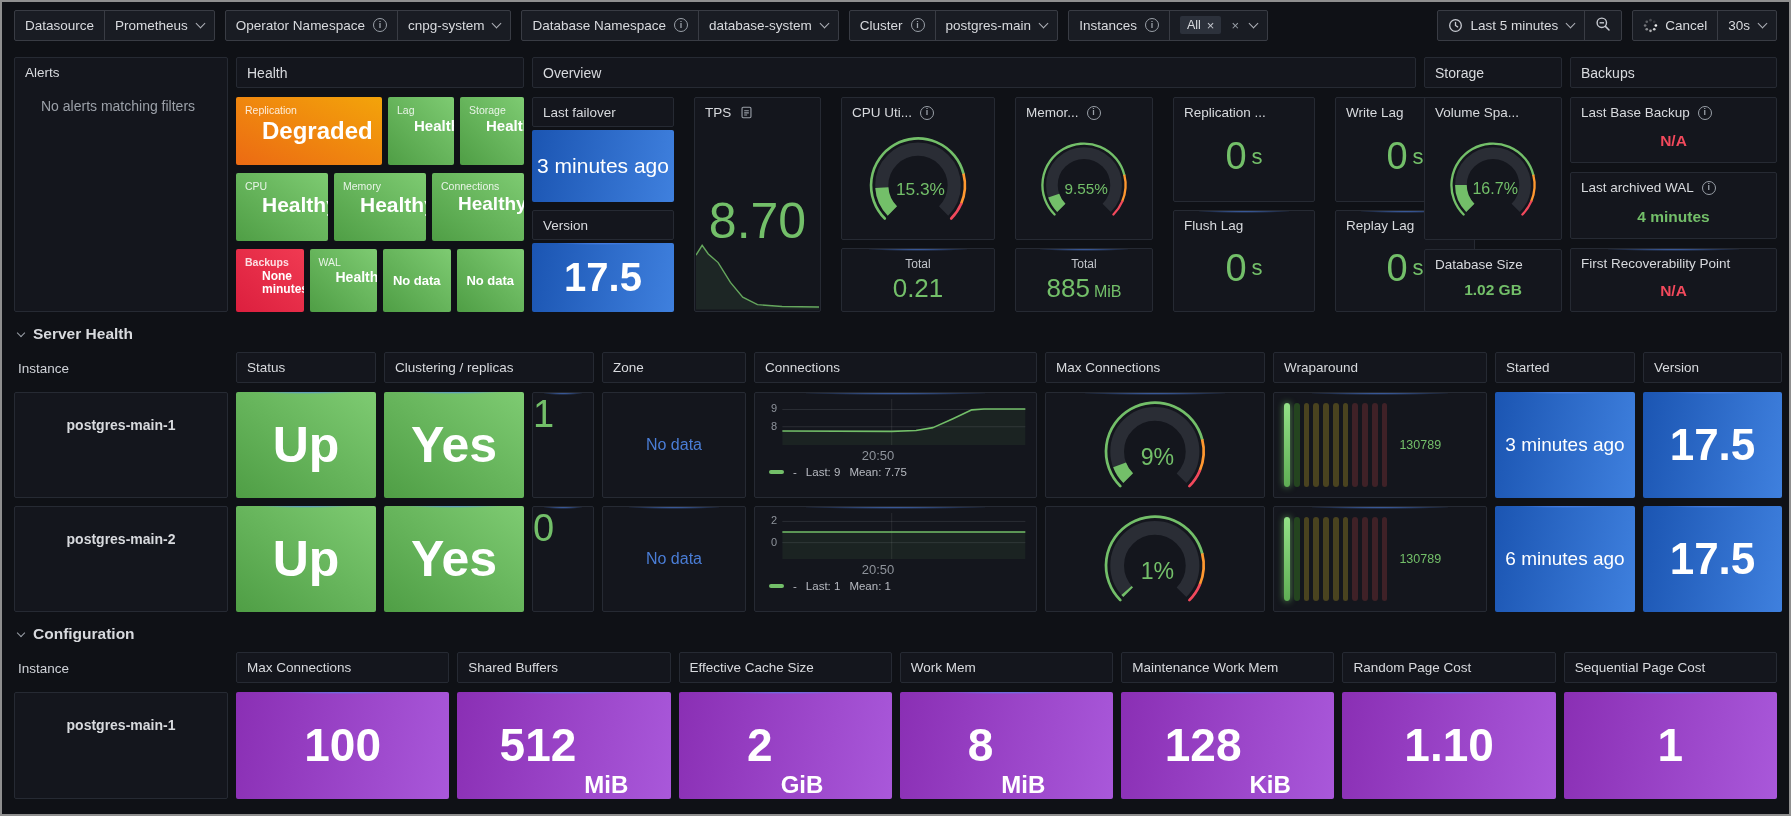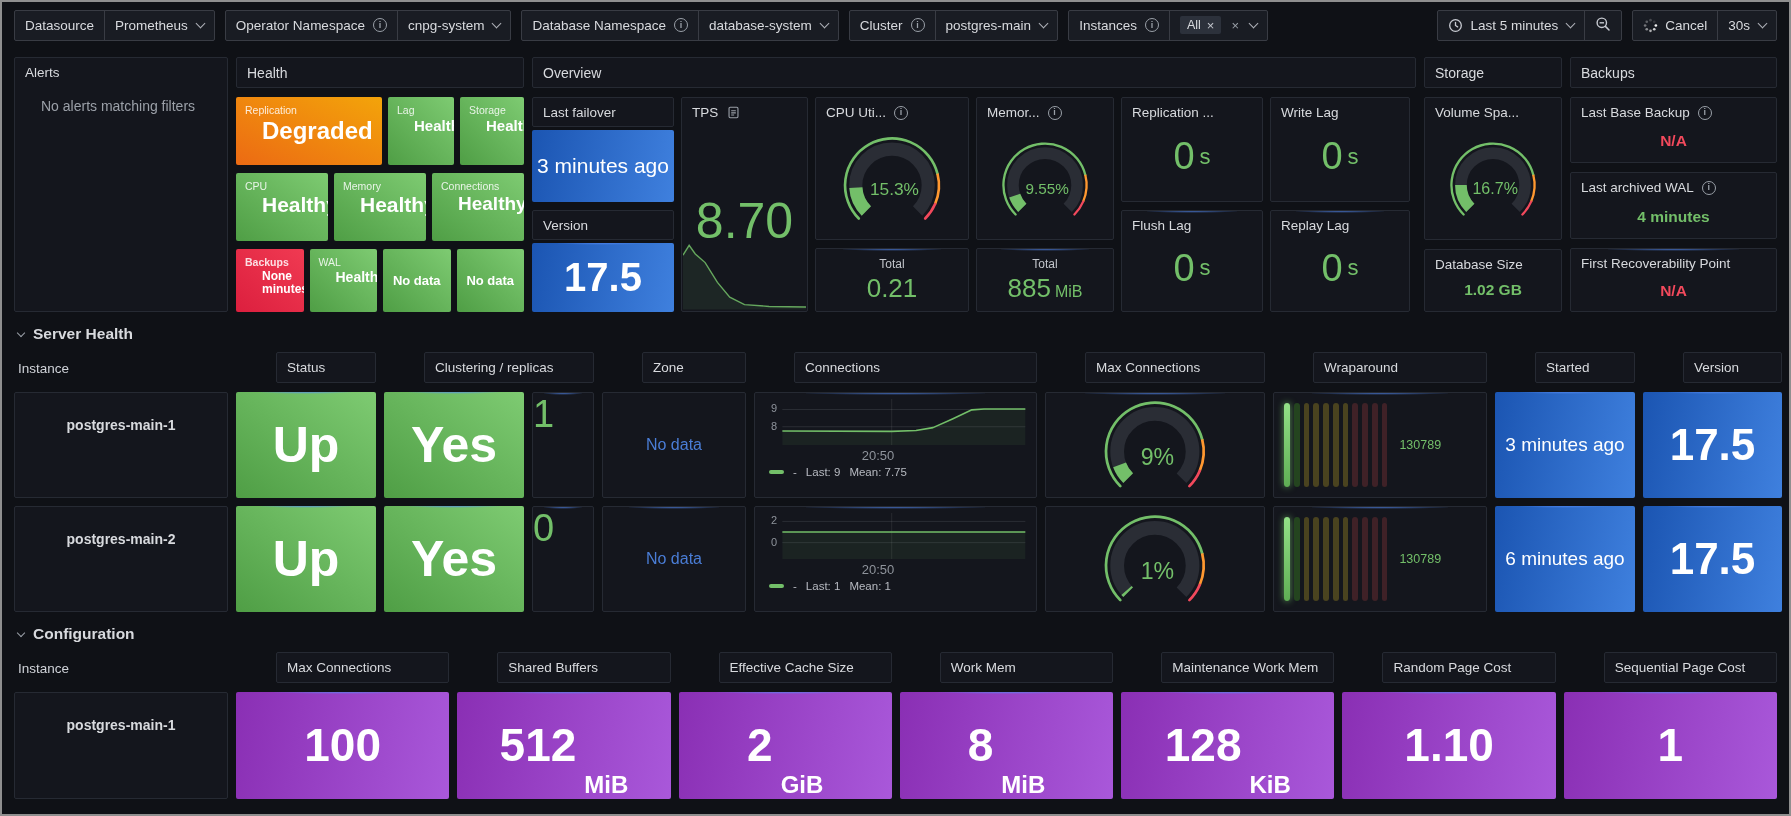--- a/index.html
+++ b/index.html
@@ -64,32 +64,32 @@
   .bars { flex:1.35; display:flex; gap:4px; }
   .bars div { flex:1; border-radius:3px; }
   .bars div.lit { background:linear-gradient(180deg,#93e087,#5fae54) !important; box-shadow:0 0 7px rgba(115,191,105,.8); }
   .bar-val { flex:1; display:flex; align-items:center; font-size:12.5px; }
   
   .section-bar { display:flex; align-items:center; gap:9px; margin:13px 0 9px 4px; font-size:15.5px; font-weight:700; color:#d8dade; cursor:pointer; }
   .sec-caret { width:6px; height:6px; border-right:1.5px solid #9aa0a8; border-bottom:1.5px solid #9aa0a8; transform:rotate(45deg); margin-top:-3px; }
   .sh-grid { display:grid; grid-template-columns:214px 140px 140px 62px 144px 283px 220px 214px 140px 139px; grid-template-rows:32px 106px 106px; gap:8px; }
   .cfg-grid { display:grid; grid-template-columns:214px repeat(7,1fr); grid-template-rows:32px 107px; gap:8px; }
   .col-label { display:flex; align-items:center; padding-left:4px; font-size:13.5px; color:#d0d3d9; }
-  .head-box.colh { font-size:13.5px;margin-left:40px; }
+  .head-box.colh { font-size:13.5px; }
   .inst-cell { text-align:center; padding-top:24px; font-size:14px; font-weight:700; color:#d8dade; }
   .bigtile { font-size:50px; font-weight:700; }
   .reptile { font-size:38px; }
   .nodata-cell { display:flex; align-items:center; justify-content:center; font-size:16px; }
   .started-tile { font-size:19px; font-weight:400; }
   .ver-tile { font-size:44px; font-weight:700; }
   .cfg-tile { display:flex; align-items:flex-end; justify-content:center; }
   .cfg-num { font-size:46px; font-weight:700; line-height:107px; }
   .cfg-unit { font-size:24px; font-weight:700; margin-left:8px; }
   
-  .ov-grid { display:grid; grid-template-columns:142px 127px 154px 138px 142px 140px; column-gap:7px; flex:1; }
+  .ov-grid { display:grid; grid-template-columns:142px 127px 154px 138px 142px 140px; column-gap:20px; flex:1; }
   .ov-col { display:flex; flex-direction:column; gap:8px; }
   .pair { display:flex; flex-direction:column; gap:3px; }
   .alerts-msg { padding:18px 0 0 26px; font-size:14px; color:#9ba0a8; }
   .tps-num { position:absolute; left:0; right:0; top:44%; text-align:center; font-size:50px; color:#73bf69; }
   .spark { position:absolute; left:1px; right:1px; bottom:1px; height:58%; }
   .spark svg { width:100%; height:100%; }
 </style>
 </head>
 <body>
 

